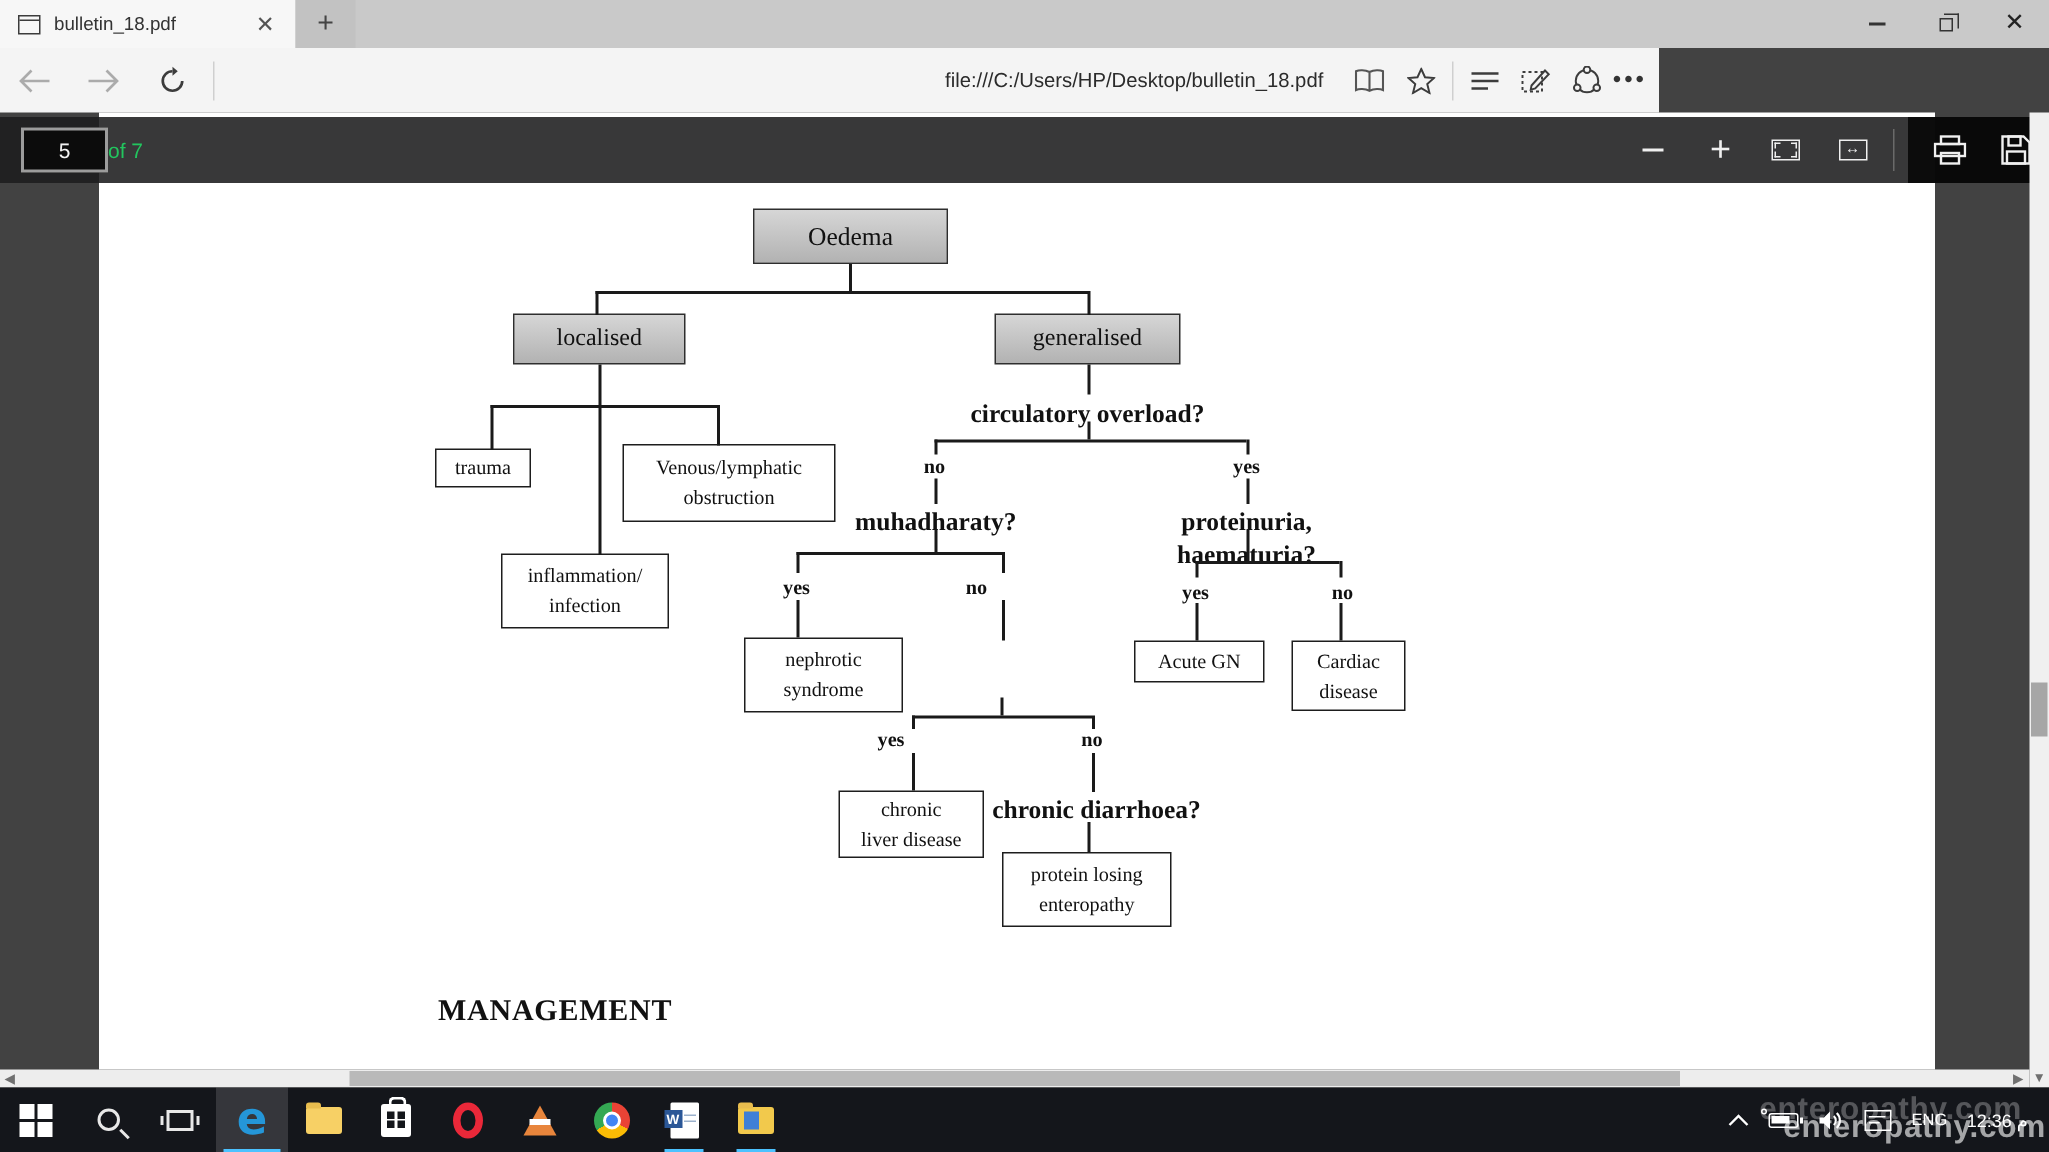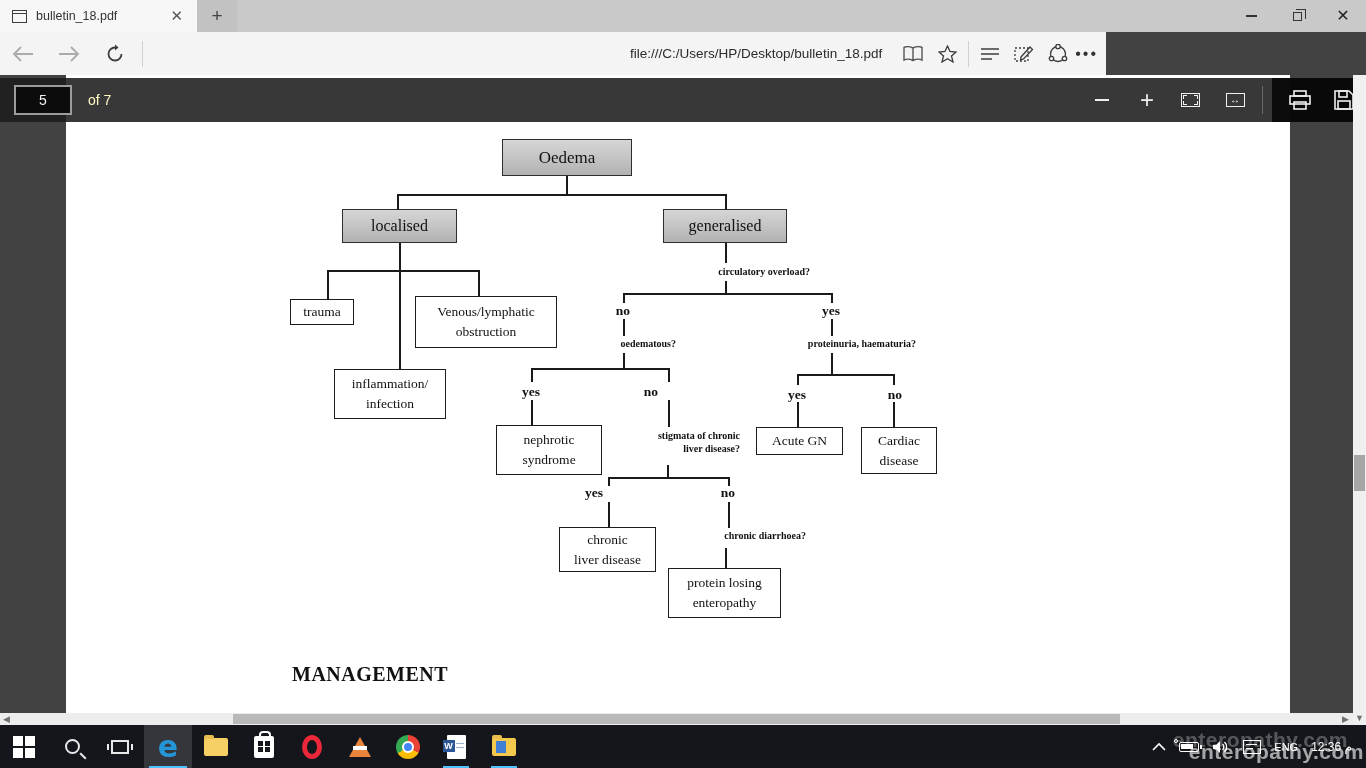--- a/index.html
+++ b/index.html
@@ -30,39 +30,39 @@
   .url { font-size:13.5px; color:#2b2b2b; margin-right:14px; white-space:nowrap; }
   .addr-ic { width:34px; display:flex; justify-content:center; align-items:center; }
   .dots { font-size:16px; color:#333; letter-spacing:2px; margin-right:8px; }
 
   
   .page { position:absolute; left:66px; top:75px; width:1224px; height:638px; background:#fff; }
 
   
   .pdfbar { position:absolute; left:0; top:78px; width:1366px; height:44px; background:rgba(28,28,30,0.88); z-index:5; }
   .pagebox { position:absolute; left:14px; top:7px; width:58px; height:30px; background:#0c0c0c; border:2px solid #9c9c9c; color:#f2f2f2; font-size:14px; display:flex; align-items:center; justify-content:center; }
-  .ofpages { position:absolute; left:88px; top:0; height:44px; display:flex; align-items:center; color:#fef9c3; font-size:14px; }
+  .ofpages { position:absolute; left:72px; top:0; height:44px; display:flex; align-items:center; color:#22c55e; font-size:14px; }
   .pdf-ic { position:absolute; top:0; height:44px; width:36px; display:flex; align-items:center; justify-content:center; color:#f0f0f0; }
   .pdf-darkblock { position:absolute; right:0; top:0; width:94px; height:44px; background:rgba(5,5,5,0.85); }
   .zminus { width:14px; height:2px; background:#f0f0f0; display:inline-block; }
   .zplus { font-size:24px; font-weight:300; color:#f0f0f0; line-height:20px; }
   .fitrect { width:19px; height:14px; border:1.7px solid #f0f0f0; position:relative; }
   .fitrect .c { position:absolute; width:4px; height:4px; border:1.5px solid #f0f0f0; }
   .fitrect .c1 { left:1px; top:1px; border-right:none; border-bottom:none; }
   .fitrect .c2 { right:1px; top:1px; border-left:none; border-bottom:none; }
   .fitrect .c3 { left:1px; bottom:1px; border-right:none; border-top:none; }
   .fitrect .c4 { right:1px; bottom:1px; border-left:none; border-top:none; }
   .fitw { width:19px; height:14px; border:1.7px solid #f0f0f0; display:flex; align-items:center; justify-content:center; color:#f0f0f0; font-size:10px; line-height:10px; }
   .pdfdiv { position:absolute; width:1px; height:28px; top:8px; background:#6a6a6a; }
   .doc-title { position:absolute; left:292px; top:102px; height:28px; line-height:28px; background:#7ab0e0; color:#10203e; font-family:"Liberation Serif", serif; font-weight:bold; font-size:18px; white-space:pre; padding:0 4px; z-index:2; }
   .heading { position:absolute; left:292px; top:663px; font-family:"Liberation Serif", serif; font-weight:bold; font-size:20px; color:#111; letter-spacing:0.5px; }
 
   .gbox { position:absolute; background:linear-gradient(#d6d6d6,#b2b2b2); border:1.6px solid #2e2e2e; display:flex; align-items:center; justify-content:center; font-family:"Liberation Serif", serif; font-weight:normal; color:#111; z-index:1; }
   .fbox { position:absolute; background:#fff; border:1.2px solid #1d1d1d; display:flex; align-items:center; justify-content:center; font-family:"Liberation Serif", serif; font-size:13.5px; color:#111; text-align:center; white-space:pre-line; line-height:1.45; z-index:1; }
-  .q { position:absolute; font-family:"Liberation Serif", serif; font-weight:bold; font-size:10px; color:#111; text-align:right; white-space:pre-line; line-height:1.3; z-index:1; }
+  .q { position:absolute; font-family:"Liberation Serif", serif; font-weight:bold; font-size:17px; color:#111; text-align:center; white-space:pre-line; line-height:1.3; z-index:1; }
   .yn { position:absolute; width:30px; font-family:"Liberation Serif", serif; font-weight:bold; font-size:13.5px; color:#111; text-align:center; z-index:1; }
   .cline { position:absolute; background:#1a1a1a; z-index:1; }
 
   
   .vscroll { position:absolute; right:0; top:75px; width:13px; height:650px; background:#f0f0f0; z-index:6; }
   .vthumb { position:absolute; left:1px; top:380px; width:11px; height:36px; background:#a6a6a6; }
   .varrow { position:absolute; left:2px; bottom:2px; color:#707070; font-size:9px; }
   .hscroll { position:absolute; left:0; top:713px; width:1353px; height:12px; background:#ededed; z-index:6; display:flex; align-items:center; }
   .hthumb { position:absolute; left:233px; top:1px; width:887px; height:10px; background:#b9b9b9; }
   .harrow { position:absolute; top:0; height:12px; display:flex; align-items:center; color:#707070; font-size:9px; }
@@ -207,24 +207,22 @@
 syndrome</div>
   <div class="fbox" style="left:756px;top:427px;width:87px;height:28px;">Acute GN</div>
   <div class="fbox" style="left:861px;top:427px;width:76px;height:47px;">Cardiac
 disease</div>
   <div class="fbox" style="left:559px;top:527px;width:97px;height:45px;">chronic
 liver disease</div>
   <div class="fbox" style="left:668px;top:568px;width:113px;height:50px;">protein losing
 enteropathy</div>
 
   <div class="q" style="left:640px;top:265px;width:170px;">circulatory overload?</div>
-  <div class="q" style="left:570px;top:337px;width:106px;">oedematous?</div>
+  <div class="q" style="left:570px;top:337px;width:106px;">muhadharaty?</div>
   <div class="q" style="left:746px;top:337px;width:170px;">proteinuria, haematuria?</div>
-  <div class="q" style="left:595px;top:429px;width:145px;">stigmata of chronic
-liver disease?</div>
   <div class="q" style="left:656px;top:529px;width:150px;">chronic diarrhoea?</div>
 
   <div class="yn" style="left:608px;top:303px;">no</div>
   <div class="yn" style="left:816px;top:303px;">yes</div>
   <div class="yn" style="left:516px;top:384px;">yes</div>
   <div class="yn" style="left:636px;top:384px;">no</div>
   <div class="yn" style="left:782px;top:387px;">yes</div>
   <div class="yn" style="left:880px;top:387px;">no</div>
   <div class="yn" style="left:579px;top:485px;">yes</div>
   <div class="yn" style="left:713px;top:485px;">no</div>

